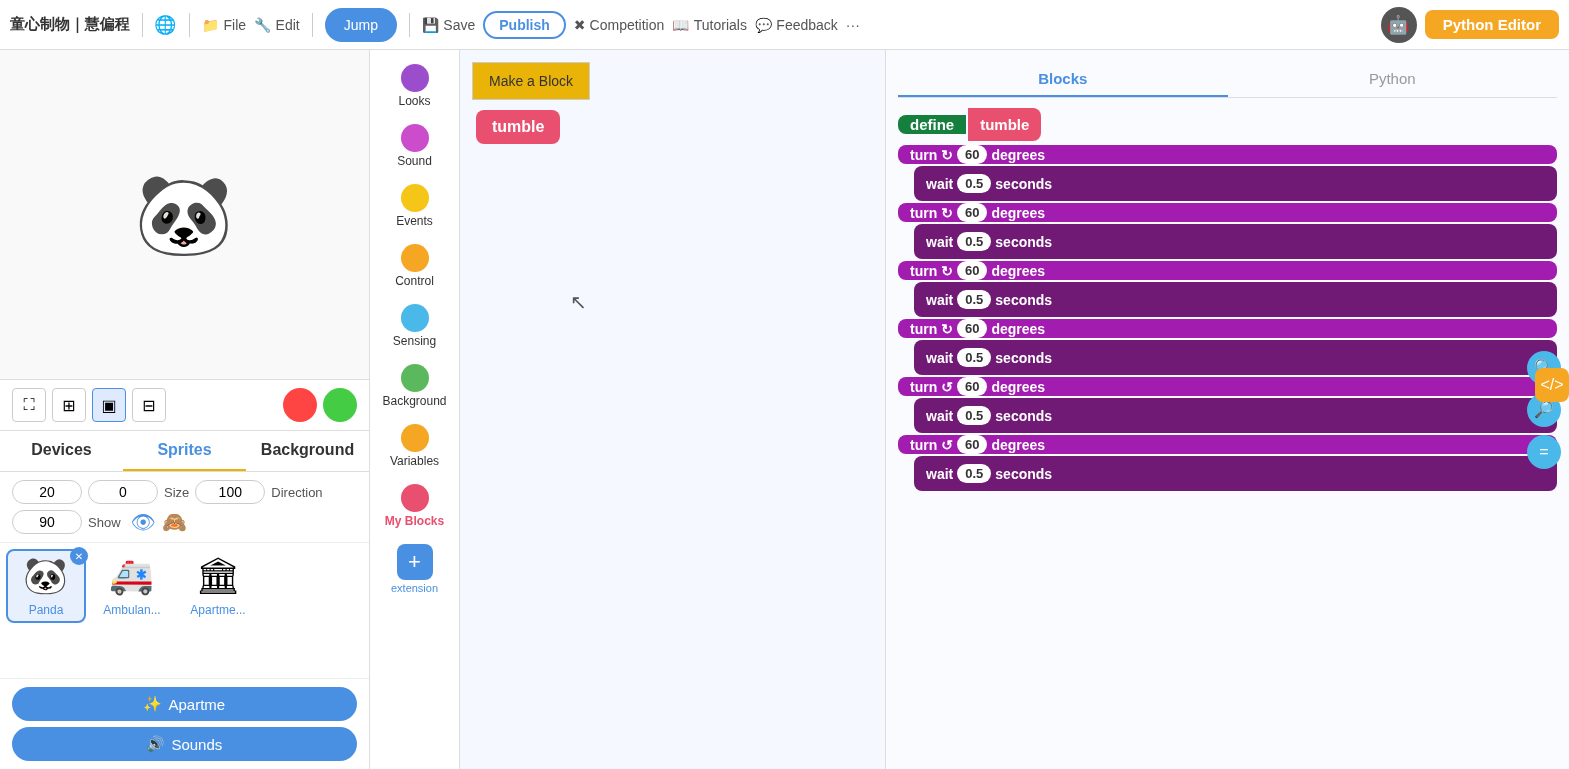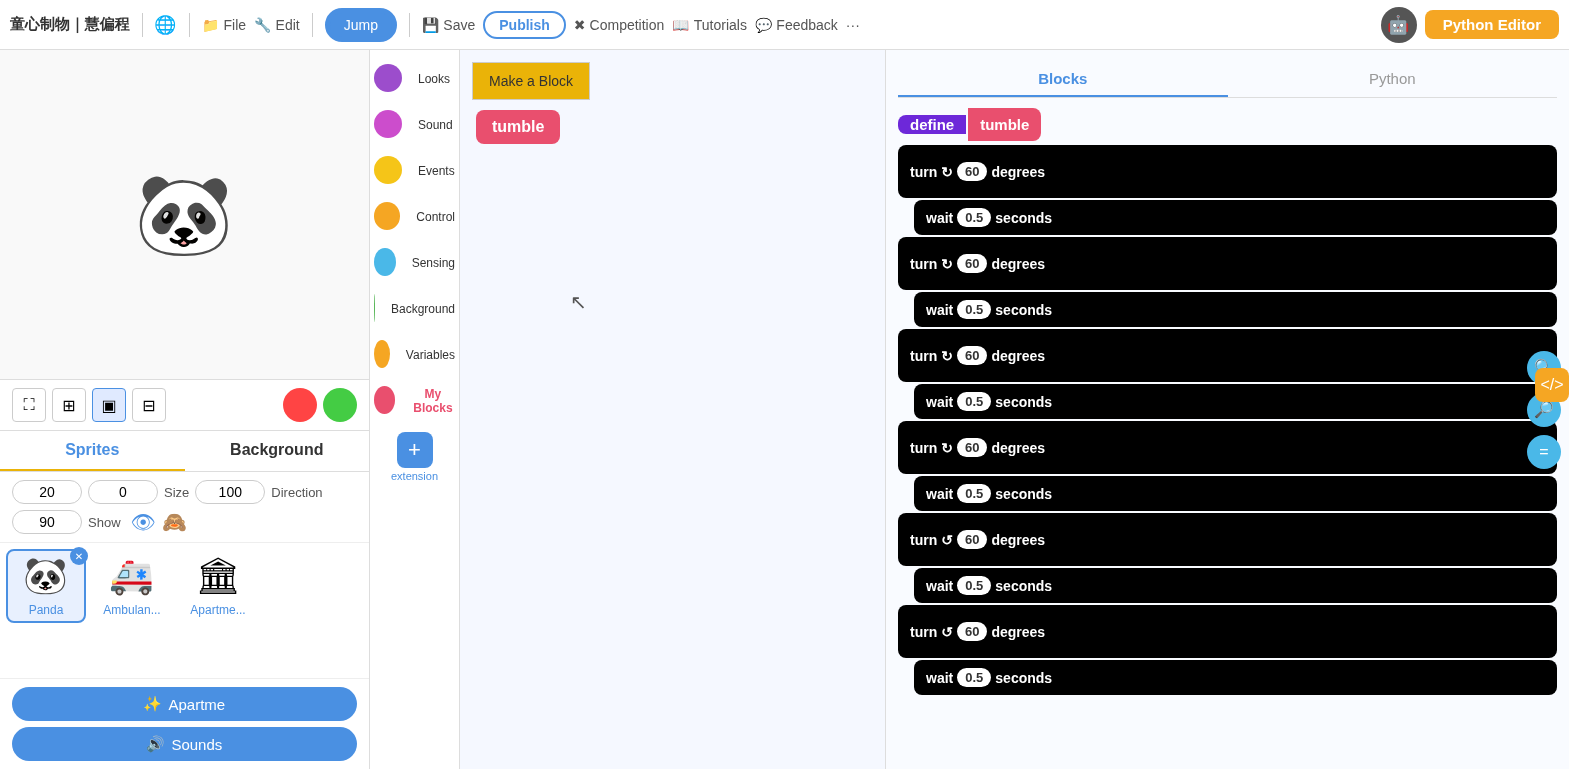--- a/index.html
+++ b/index.html
@@ -94,21 +94,21 @@
     .big-btn {
       background: #4a90e2; color: #fff; border: none; border-radius: 20px;
       padding: 8px 16px; font-size: 15px; cursor: pointer; display: flex; align-items: center; justify-content: center; gap: 6px;
     }
 
     
     .block-categories {
       width: 90px; background: #fff; border-right: 1px solid #ddd;
       display: flex; flex-direction: column; align-items: center; padding: 8px 0; gap: 4px; overflow-y: auto;
     }
-    .cat-item { display: flex; align-items: center; cursor: pointer; padding: 6px 4px; width: 100%; gap: 16px; }
+    .cat-item { display: flex; flex-direction: column; align-items: center; cursor: pointer; padding: 6px 4px; width: 100%; }
     .cat-dot { width: 28px; height: 28px; border-radius: 50%; margin-bottom: 2px; }
     .cat-label { font-size: 12px; color: #333; text-align: center; }
     .cat-item.myblocks .cat-label { color: #e94f6e; font-weight: bold; }
     .ext-item { display: flex; flex-direction: column; align-items: center; cursor: pointer; padding: 6px 4px; width: 100%; }
     .ext-plus { width: 36px; height: 36px; background: #4a90e2; border-radius: 8px; display: flex; align-items: center; justify-content: center; color: #fff; font-size: 22px; }
 
     
     .block-workspace { flex: 1; background: #f5f8ff; position: relative; overflow: hidden; }
     .make-block-btn {
       position: absolute; top: 12px; left: 12px;
@@ -130,36 +130,36 @@
       color: #4a90e2; border-bottom: 2px solid transparent;
     }
     .bp-tab.active { color: #4a90e2; border-bottom: 2px solid #4a90e2; font-weight: bold; }
     .bp-tab.inactive { color: #999; border-bottom: 2px solid transparent; }
 
     
     .define-block {
       display: inline-flex; align-items: center; gap: 0; margin-bottom: 4px;
     }
     .define-part {
-      background: #6d28d9; color: #fff; border-radius: 8px 0 0 8px;
+      background: #15803d; color: #fff; border-radius: 8px 0 0 8px;
       padding: 1px 12px; font-size: 15px; font-weight: bold;
     }
     .define-name {
       background: #e94f6e; color: #fff; border-radius: 0 8px 8px 0;
       padding: 8px 12px; font-size: 15px; font-weight: bold; margin-left: 2px;
     }
     .block-stack { display: flex; flex-direction: column; gap: 2px; }
     .turn-block {
       display: inline-flex; align-items: center; gap: 4px;
-      background: #000000; color: #fff; border-radius: 8px;
-      padding: 17px 12px; font-size: 14px; font-weight: bold; white-space: nowrap;
+      background: #a21caf; color: #fff; border-radius: 8px;
+      padding: 0 12px; font-size: 14px; font-weight: bold; white-space: nowrap;
     }
     .wait-block {
       display: inline-flex; align-items: center; gap: 4px;
-      background: #000000; color: #fff; border-radius: 8px;
+      background: #701a75; color: #fff; border-radius: 8px;
       padding: 8px 12px; font-size: 14px; font-weight: bold; white-space: nowrap;
       margin-left: 16px;
     }
     .block-oval {
       background: #fff; color: #333; border-radius: 20px;
       padding: 2px 8px; font-size: 13px; font-weight: bold;
     }
     .rt-btn {
       width: 34px; height: 34px; border-radius: 50%; background: #4ab8e8;
       color: #fff; border: none; cursor: pointer; display: flex; align-items: center; justify-content: center; font-size: 16px;
@@ -233,20 +233,23 @@
       <button class="stage-ctrl-btn">⛶</button>
       <button class="stage-ctrl-btn">⊞</button>
       <button class="stage-ctrl-btn selected">▣</button>
       <button class="stage-ctrl-btn">⊟</button>
       <div style="flex:1"></div>
       <button class="stop-btn"></button>
       <button class="go-btn"></button>
     </div>
 
     <div class="sprite-tabs">
+      <div class="sprite-tab bold">
+        <span>Devices</span>
+      </div>
       <div class="sprite-tab active">
         <span>Sprites</span>
       </div>
       <div class="sprite-tab bold">
         <span>Background</span>
       </div>
     </div>
 
     <div class="sprite-props">
       <input class="prop-field" value="20" style="">

